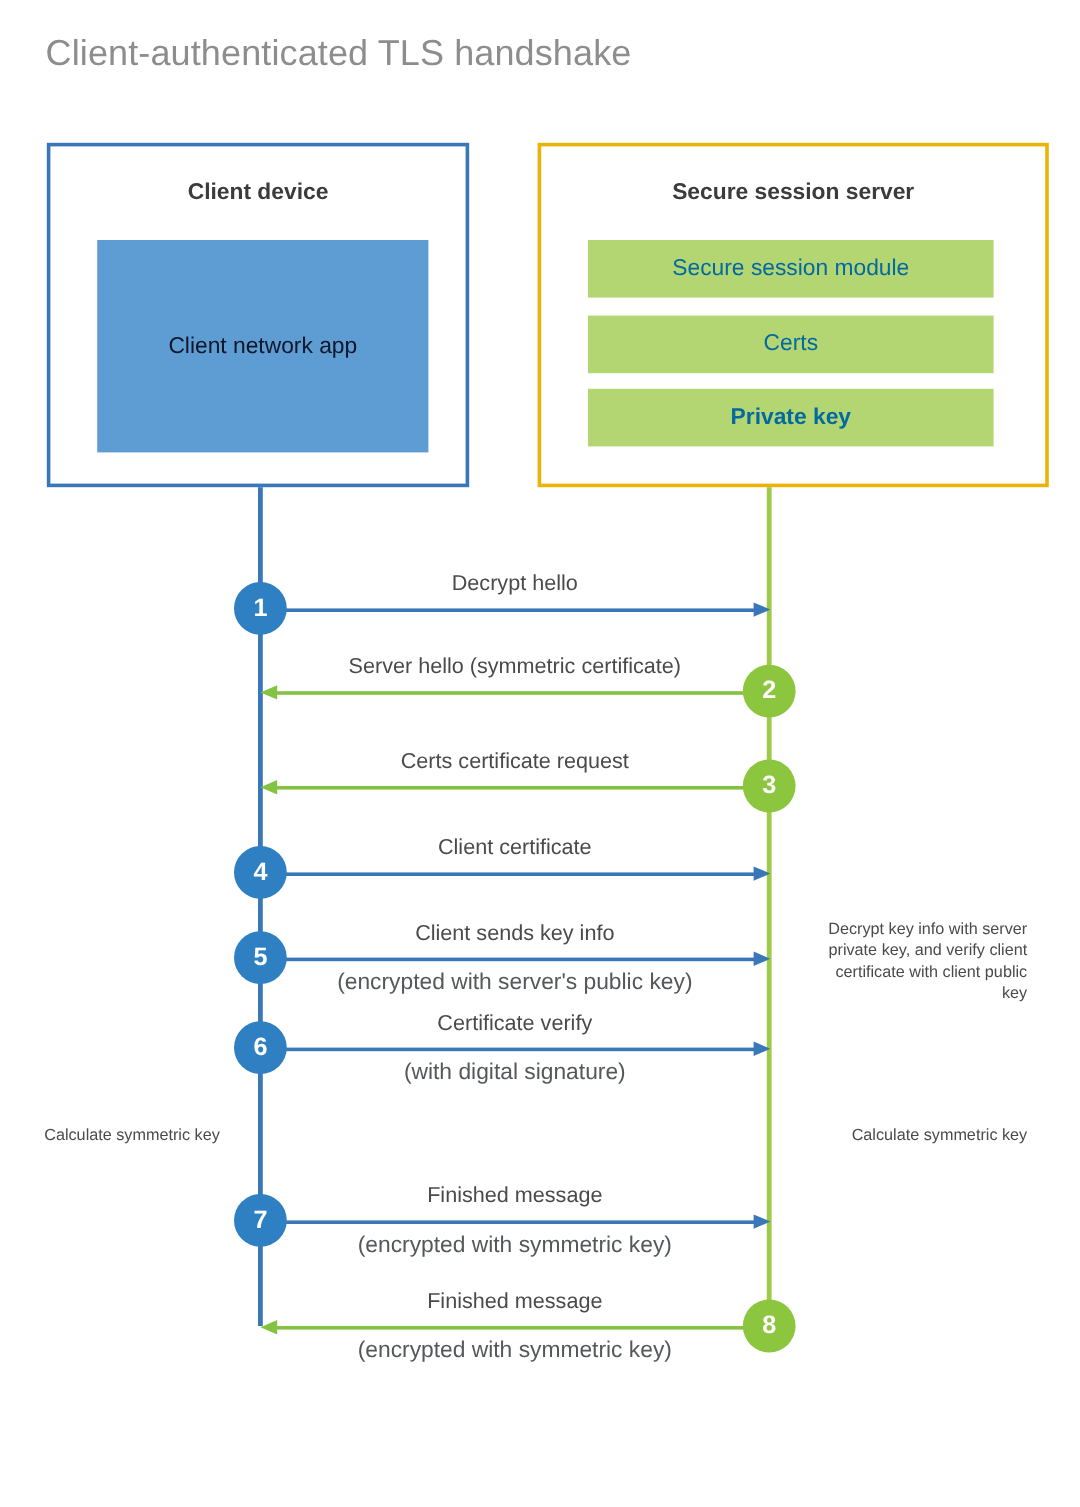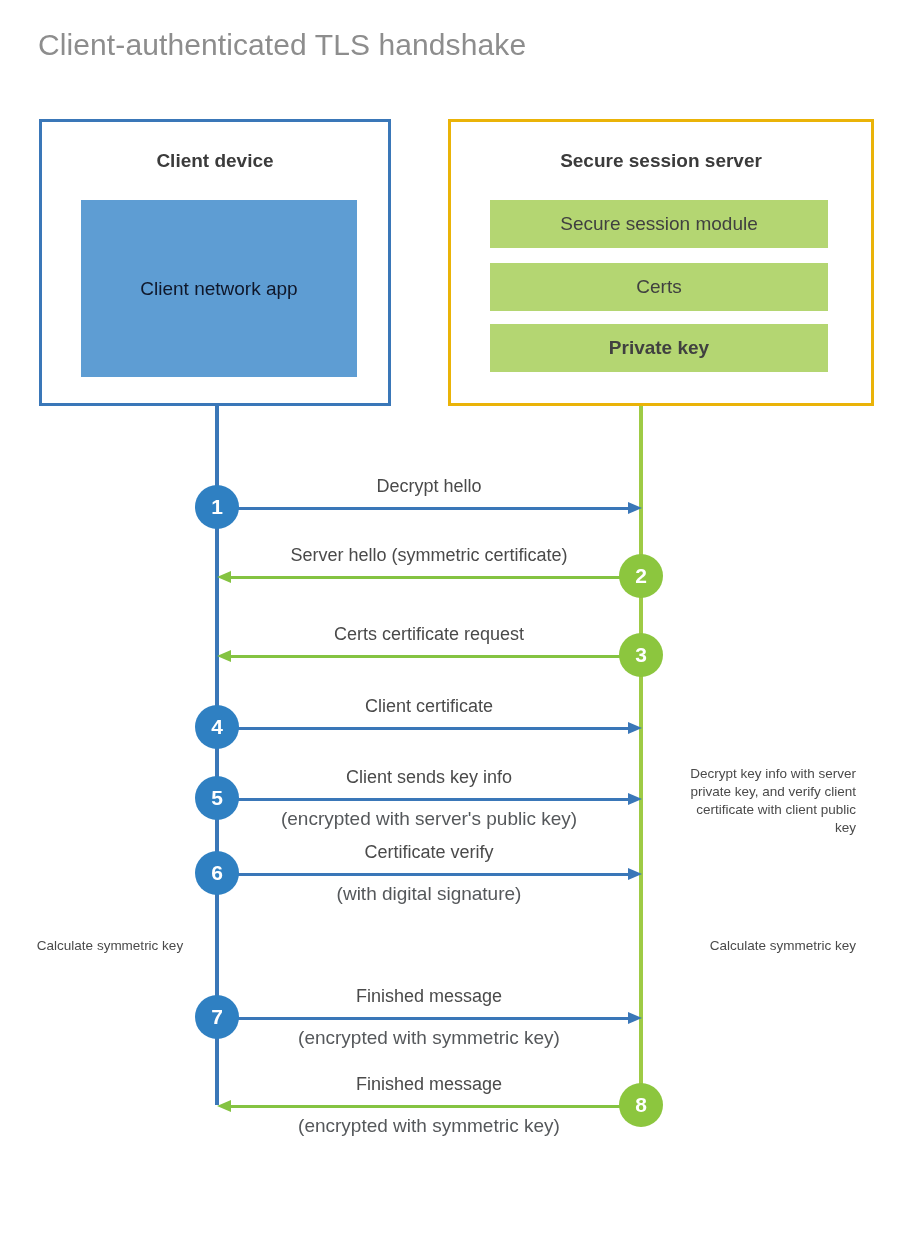--- a/index.html
+++ b/index.html
@@ -80,21 +80,21 @@
     text-align: center;
     box-sizing: border-box;
   }
 
   .server-bar {
     position: absolute;
     left: 39px;
     width: 338px;
     height: 48px;
     background: #b4d672;
-    color: #404040;
+    color: #0369a1;
     font-size: 19px;
     display: flex;
     align-items: center;
     justify-content: center;
     text-align: center;
     box-sizing: border-box;
   }
   .server-bar.b0 { top: 78px; }
   .server-bar.b1 { top: 141px; }
   .server-bar.b2 { top: 202px; font-weight: bold; }

